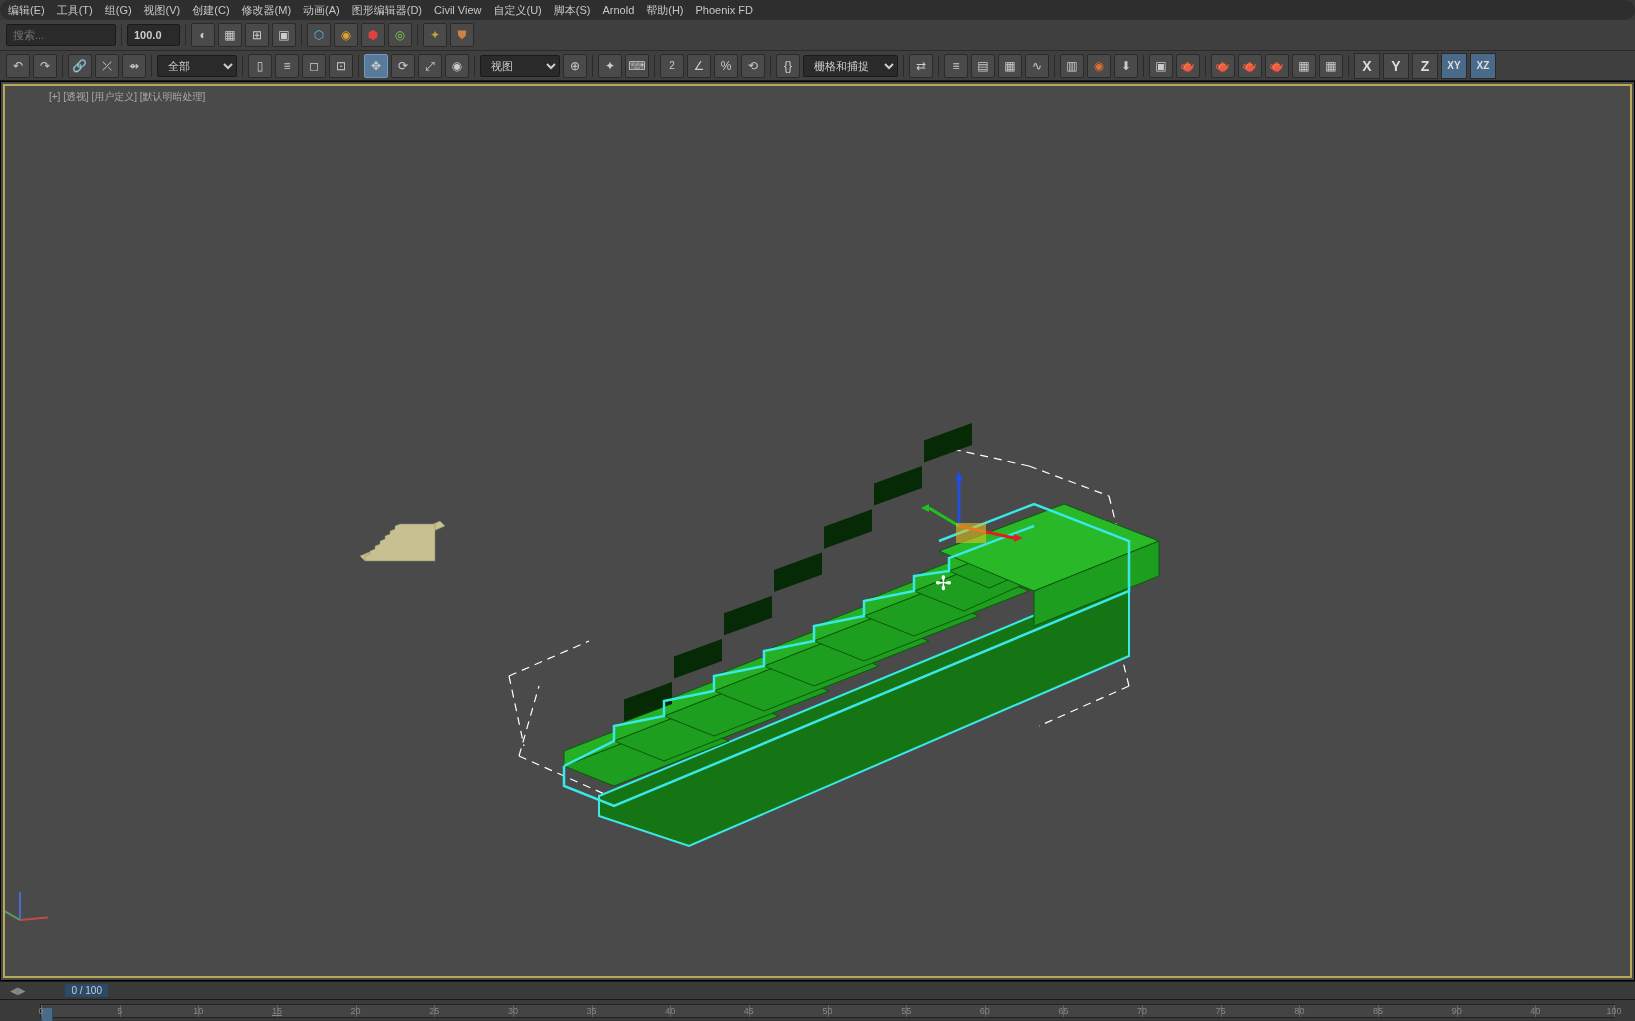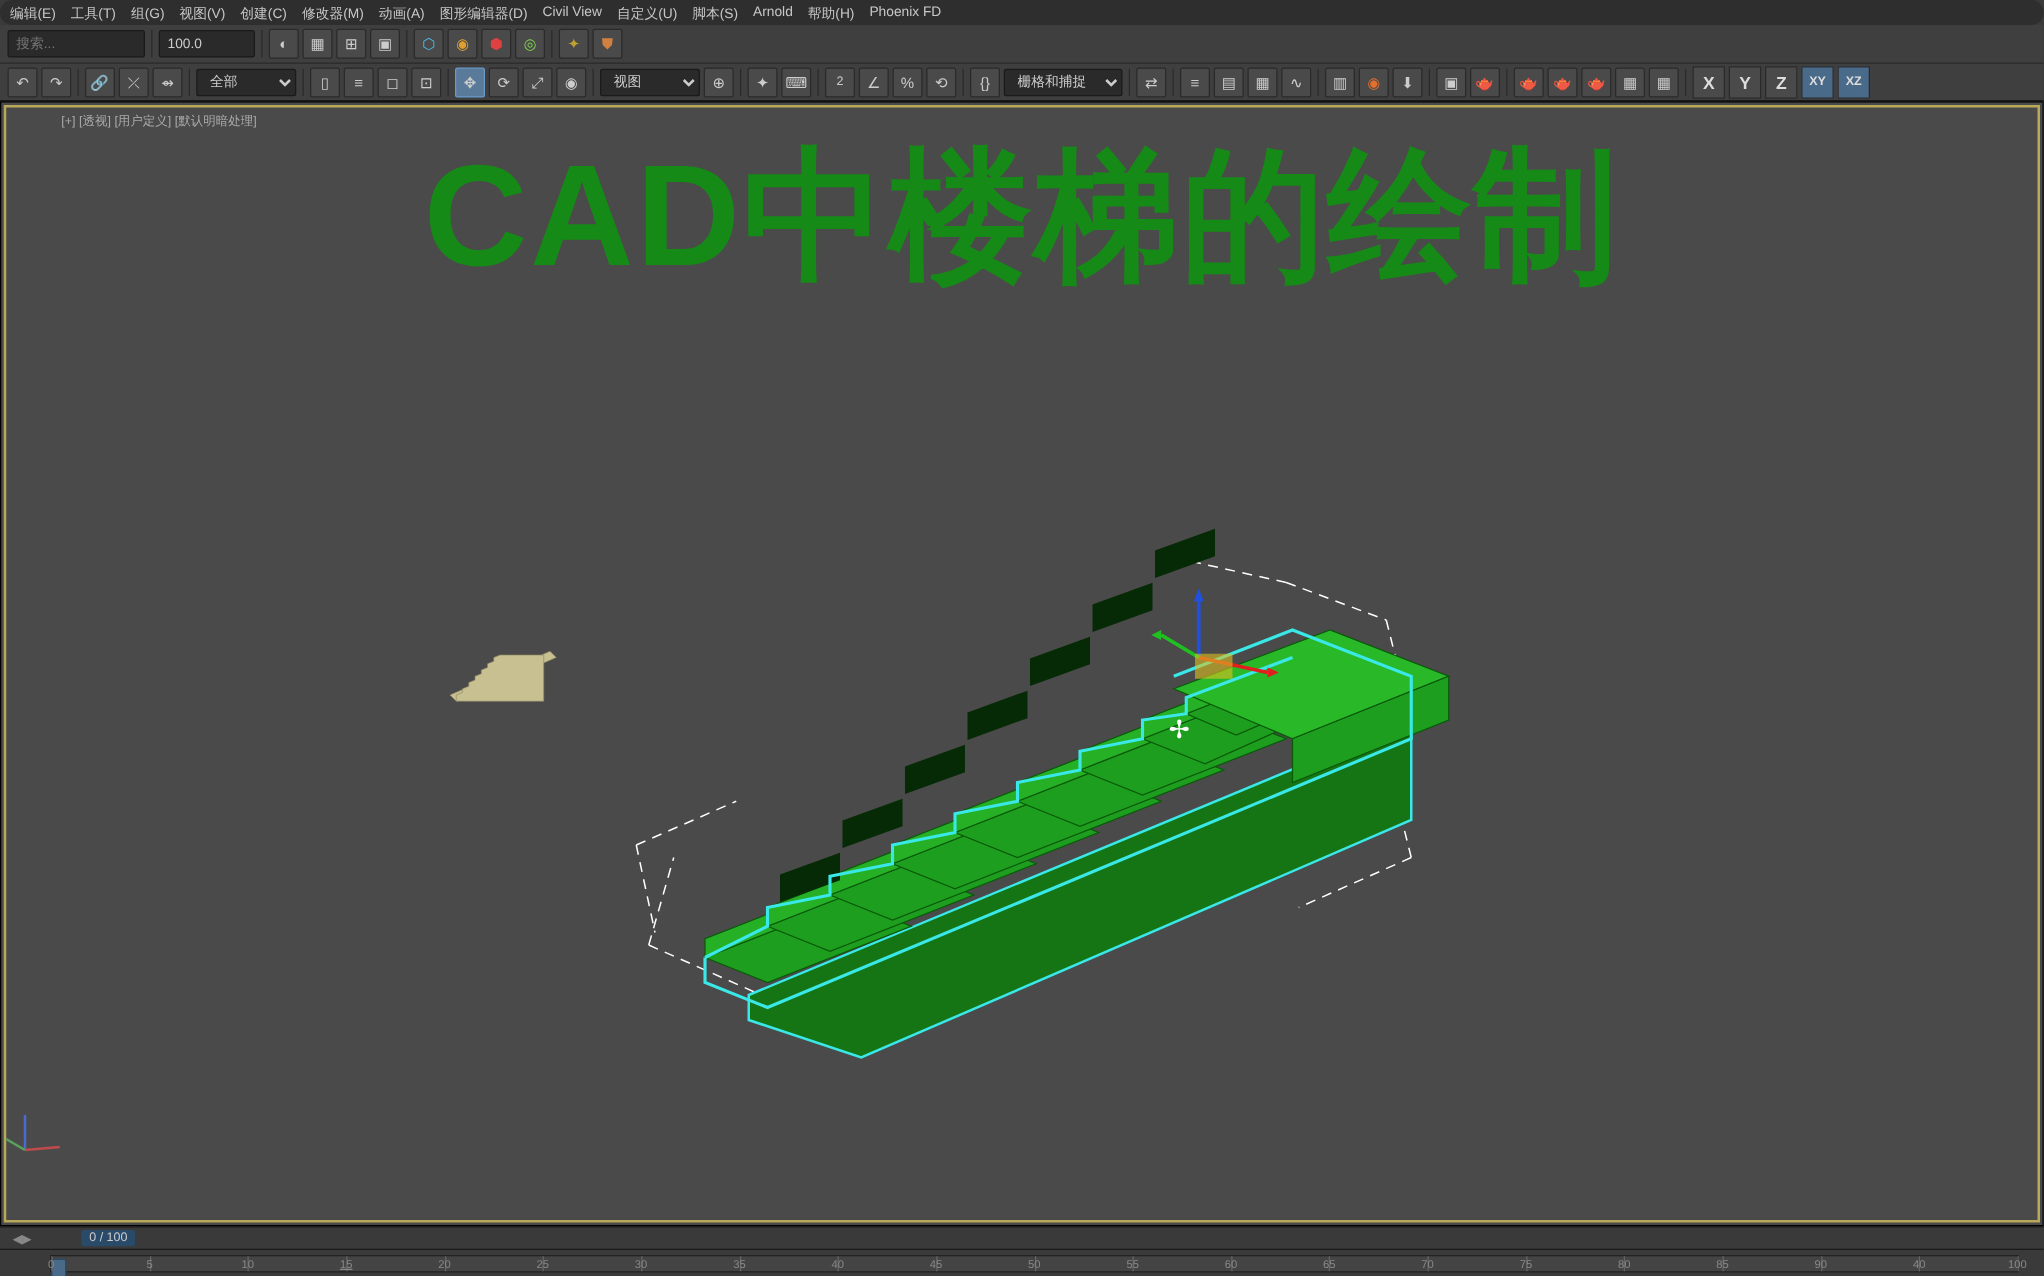--- a/index.html
+++ b/index.html
@@ -66,21 +66,21 @@
   <span class="menu-item">Arnold</span>
   <span class="menu-item">帮助(H)</span>
   <span class="menu-item">Phoenix FD</span>
 </div>
 
 <div class="toolbars">
 
   <div class="toolbar-row">
     <input class="tb-input tb-dropdown" style="width: 110px;" placeholder="搜索...">
     <div class="tb-sep"></div>
-    <input class="tb-input" style="width: 77px;" value="100.0">
+    <input class="tb-input" style="width: 53px; font-weight: bold;" value="100.0">
     <div class="tb-sep"></div>
     <div class="tb-btn">◐</div>
     <div class="tb-btn">▦</div>
     <div class="tb-btn">⊞</div>
     <div class="tb-btn">▣</div>
     <div class="tb-sep"></div>
     <div class="tb-btn" style="color:#4ac0f0">⬡</div>
     <div class="tb-btn" style="color:#e0a030">◉</div>
     <div class="tb-btn" style="color:#e04040">⬢</div>
     <div class="tb-btn" style="color:#80d050">◎</div>
@@ -147,21 +147,20 @@
     <div class="xyz-btn">Y</div>
     <div class="xyz-btn">Z</div>
     <div class="xyz-btn xy">XY</div>
     <div class="xyz-btn xy">XZ</div>
   </div>
 </div>
 
 <div class="viewport-wrap">
   <div class="viewport">
     <div class="viewport-label">[+] [透视] [用户定义] [默认明暗处理]</div>
-    <div class="title-overlay">CAD中楼梯的绘制</div>
 
     <div class="small-stair">
       <svg width="100" height="60" viewBox="0 0 100 60">
         <g fill="#c8c090" stroke="#8a8560" stroke-width="0.5">
           <polygon points="10,50 90,15 95,20 15,55"></polygon>
           <path d="M15,50 L20,48 L20,45 L25,43 L25,40 L30,38 L30,35 L35,33 L35,30 L40,28 L40,25 L45,23 L45,20 L50,18 L85,18 L85,55 L15,55 Z" fill="#c8c090"></path>
         </g>
       </svg>
     </div>
 

